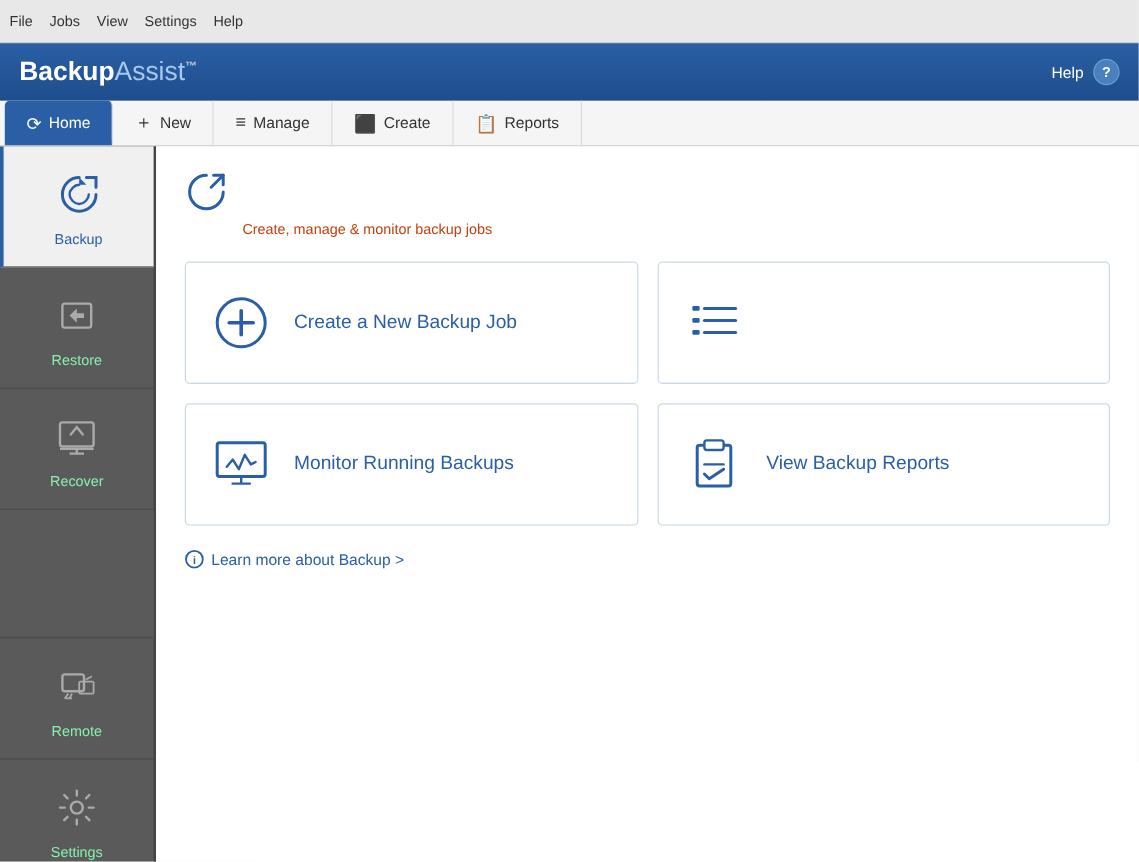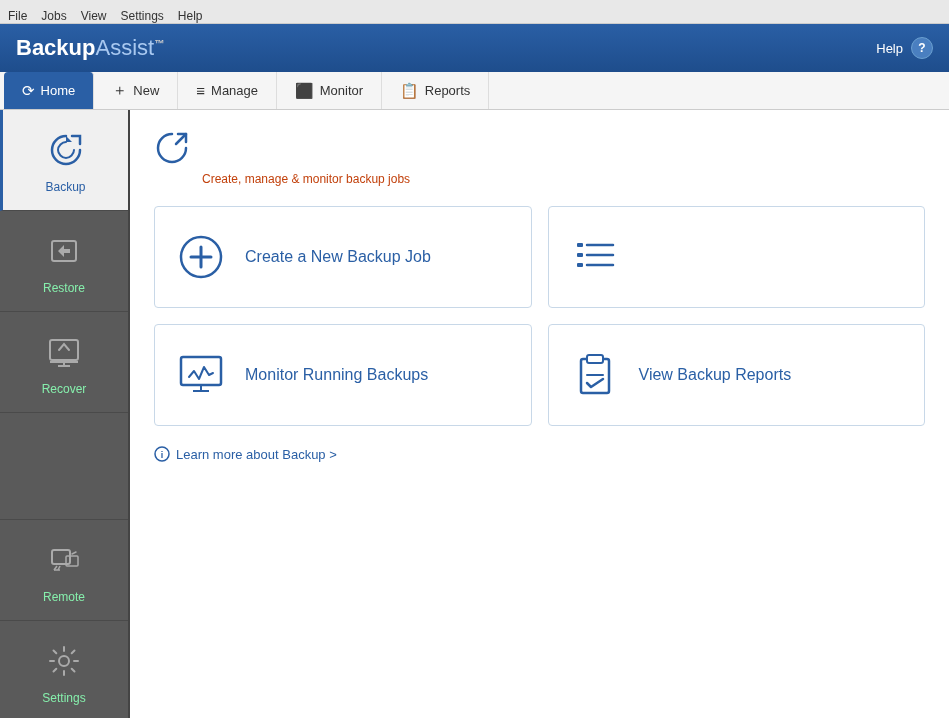--- a/index.html
+++ b/index.html
@@ -3,22 +3,22 @@
   <meta charset="utf-8">
   <style>
     * { margin: 0; padding: 0; box-sizing: border-box; }
     body { font-family: 'Segoe UI', Arial, sans-serif; width: 949px; height: 718px; overflow: hidden; background: #f0f0f0; }
 
     
     .menu-bar {
       background: #e8e8e8;
       border-bottom: 1px solid #ccc;
       display: flex;
-      align-items: flex-end;
-      height: 24px;
+      align-items: center;
+      height: 36px;
       padding: 0 8px;
     }
     .menu-bar span {
       font-size: 12px;
       color: #333;
       margin-right: 14px;
       cursor: pointer;
     }
 
     
@@ -246,21 +246,21 @@
   <div class="nav-tab">
     <span class="tab-icon">＋</span>
     <span>New</span>
   </div>
   <div class="nav-tab">
     <span class="tab-icon">≡</span>
     <span>Manage</span>
   </div>
   <div class="nav-tab">
     <span class="tab-icon">⬛</span>
-    <span>Monitor</span>
+    <span>Create</span>
   </div>
   <div class="nav-tab">
     <span class="tab-icon">📋</span>
     <span>Reports</span>
   </div>
 </div>
 
 <div class="main-layout">
 
   <div class="sidebar">

